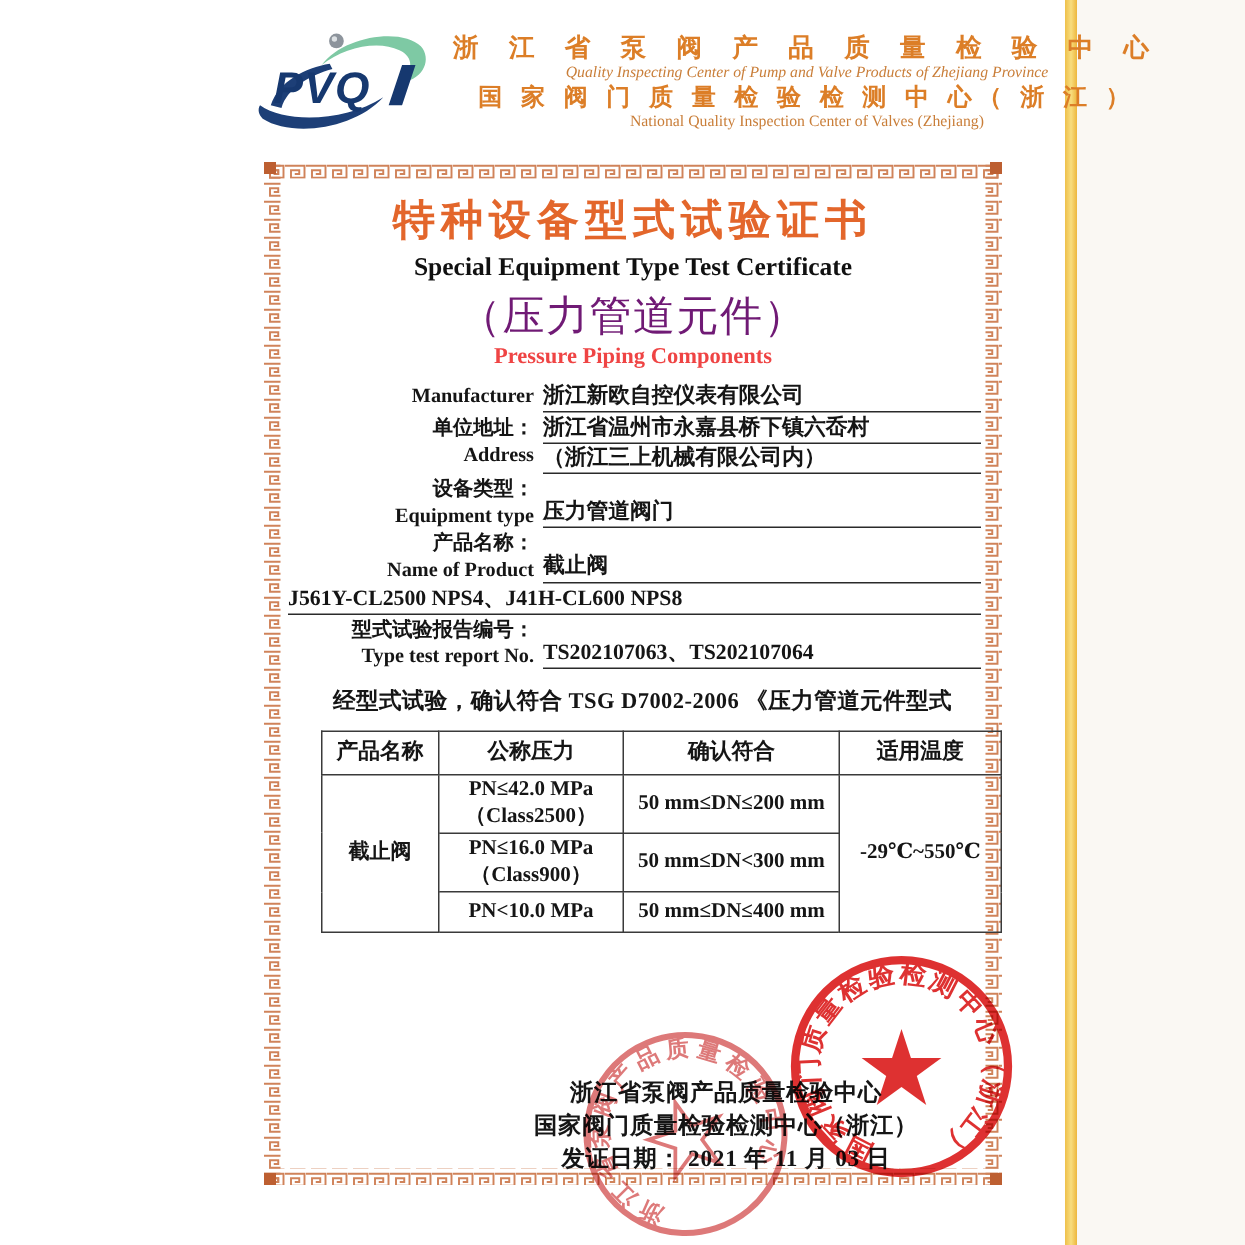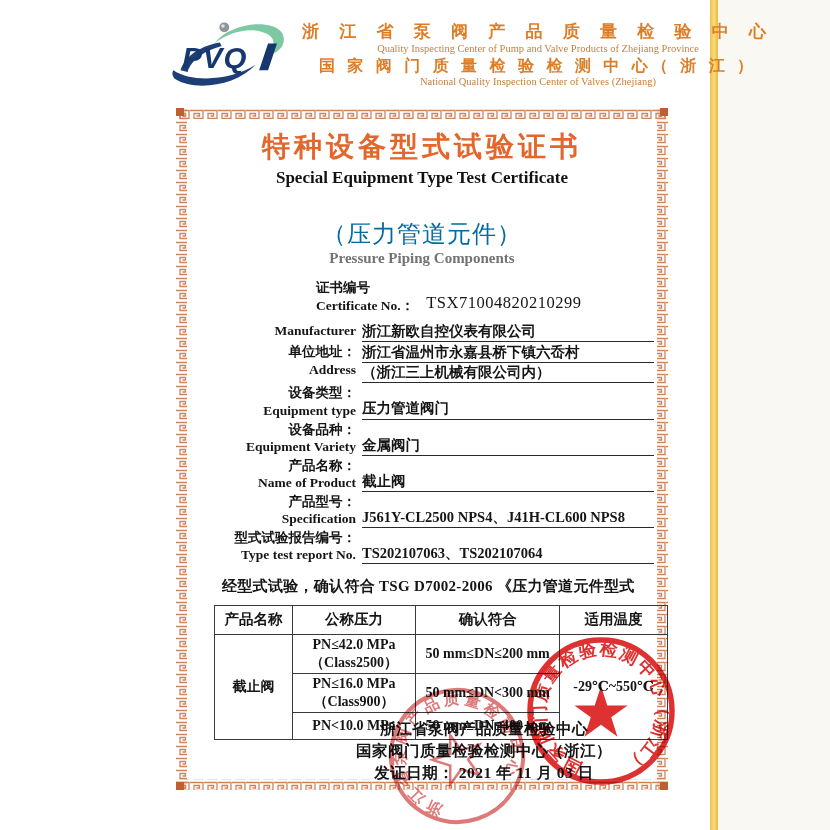--- a/index.html
+++ b/index.html
@@ -8,33 +8,33 @@
   
   .scan-right{position:absolute;left:718px;top:0;width:112px;height:830px;background:#faf8f3;}
   .scan-stripe{position:absolute;left:710px;top:0;width:8px;height:830px;
                background:linear-gradient(to right,#eec04a,#f8dd7e,#edb73e);}
   
   .header{position:absolute;left:168px;top:14px;width:504px;display:flex;align-items:center;}
   .logo{width:134px;height:82px;flex:0 0 auto;}
   .header-text{flex:1;text-align:center;line-height:1.15;}
   .org-cn1{font-size:17px;font-weight:bold;letter-spacing:8px;color:#dc7e27;
            font-family:Liberation Serif, serif;white-space:nowrap;}
-  .org-en1{font-size:10.5px;color:#c97e39;margin-top:1px;white-space:nowrap;}
+  .org-en1{font-size:10.5px;color:#c97e39;margin-top:1px;white-space:nowrap;font-style:italic;}
   .org-cn2{font-size:16px;font-weight:bold;letter-spacing:4px;color:#dc7e27;margin-top:2px;
            font-family:"Liberation Sans","DejaVu Sans",sans-serif;white-space:nowrap;}
   .org-en2{font-size:10.5px;color:#c97e39;margin-top:1px;white-space:nowrap;}
   
   .frame{position:absolute;left:176px;top:108px;width:492px;height:682px;pointer-events:none;}
   
   .content{position:absolute;left:176px;top:108px;width:492px;height:682px;}
   .title-cn{margin-top:20px;text-align:center;font-size:28px;font-weight:bold;color:#e3662b;
             letter-spacing:4px;font-family:"Liberation Sans","DejaVu Sans",sans-serif;}
   .title-en{text-align:center;font-size:17px;font-weight:bold;margin-top:2px;color:#111;}
-  .sub-cn{text-align:center;font-size:24px;margin-top:30px;color:#0369a1;letter-spacing:1px;}
-  .sub-en{text-align:center;font-size:15px;font-weight:bold;margin-top:0;color:#737373;}
+  .sub-cn{text-align:center;font-size:28px;margin-top:4px;color:#701a75;letter-spacing:1px;}
+  .sub-en{text-align:center;font-size:15px;font-weight:bold;margin-top:0;color:#ef4444;}
   .certno{margin:12px 0 0 140px;display:flex;align-items:flex-end;}
   .certno .labels{line-height:1.3;}
   .certno .lcn{font-size:13.5px;font-weight:600;font-family:"Liberation Sans","DejaVu Sans",sans-serif;}
   .certno .len{font-size:13.5px;font-weight:bold;}
   .certno .val{font-size:16.5px;padding:0 0 1px 12px;letter-spacing:.5px;}
   .fields{margin-top:8px;padding:0 14px 0 10px;}
   .field{display:flex;margin-bottom:1px;}
   .flabel{width:170px;text-align:right;line-height:1.3;flex:0 0 auto;}
   .flabel .cn{font-size:13.5px;font-weight:600;font-family:"Liberation Sans","DejaVu Sans",sans-serif;}
   .flabel .en{font-size:13.5px;font-weight:bold;}
@@ -100,27 +100,20 @@
     <rect x="484" y="674" width="8" height="8" fill="#bd5f31"></rect>
   </svg>
 
   <div class="content">
 
     <div class="title-cn">特种设备型式试验证书</div>
     <div class="title-en">Special Equipment Type Test Certificate</div>
     <div class="sub-cn">（压力管道元件）</div>
     <div class="sub-en">Pressure Piping Components</div>
 
-    <div class="certno">
-      <div class="labels">
-        <div class="lcn">证书编号</div>
-        <div class="len">Certificate No.：</div>
-      </div>
-      <div class="val">TSX71004820210299</div>
-    </div>
 
     <div class="fields">
 
       <div class="field">
         <div class="flabel">
           <div class="en">Manufacturer</div>
         </div>
         <div class="fvalue">
             <div class="vline">浙江新欧自控仪表有限公司</div>
           </div>
@@ -140,45 +133,32 @@
       <div class="field">
         <div class="flabel">
           <div class="cn">设备类型：</div>
           <div class="en">Equipment type</div>
         </div>
         <div class="fvalue">
             <div class="vline">压力管道阀门</div>
           </div>
       </div>
 
-      <div class="field">
-        <div class="flabel">
-          <div class="cn">设备品种：</div>
-          <div class="en">Equipment Variety</div>
-        </div>
-        <div class="fvalue">
-            <div class="vline">金属阀门</div>
-          </div>
-      </div>
 
       <div class="field">
         <div class="flabel">
           <div class="cn">产品名称：</div>
           <div class="en">Name of Product</div>
         </div>
         <div class="fvalue">
             <div class="vline">截止阀</div>
           </div>
       </div>
 
       <div class="field">
-        <div class="flabel">
-          <div class="cn">产品型号：</div>
-          <div class="en">Specification</div>
-        </div>
         <div class="fvalue">
             <div class="vline">J561Y-CL2500 NPS4、J41H-CL600 NPS8</div>
           </div>
       </div>
 
       <div class="field">
         <div class="flabel">
           <div class="cn">型式试验报告编号：</div>
           <div class="en">Type test report No.</div>
         </div>

